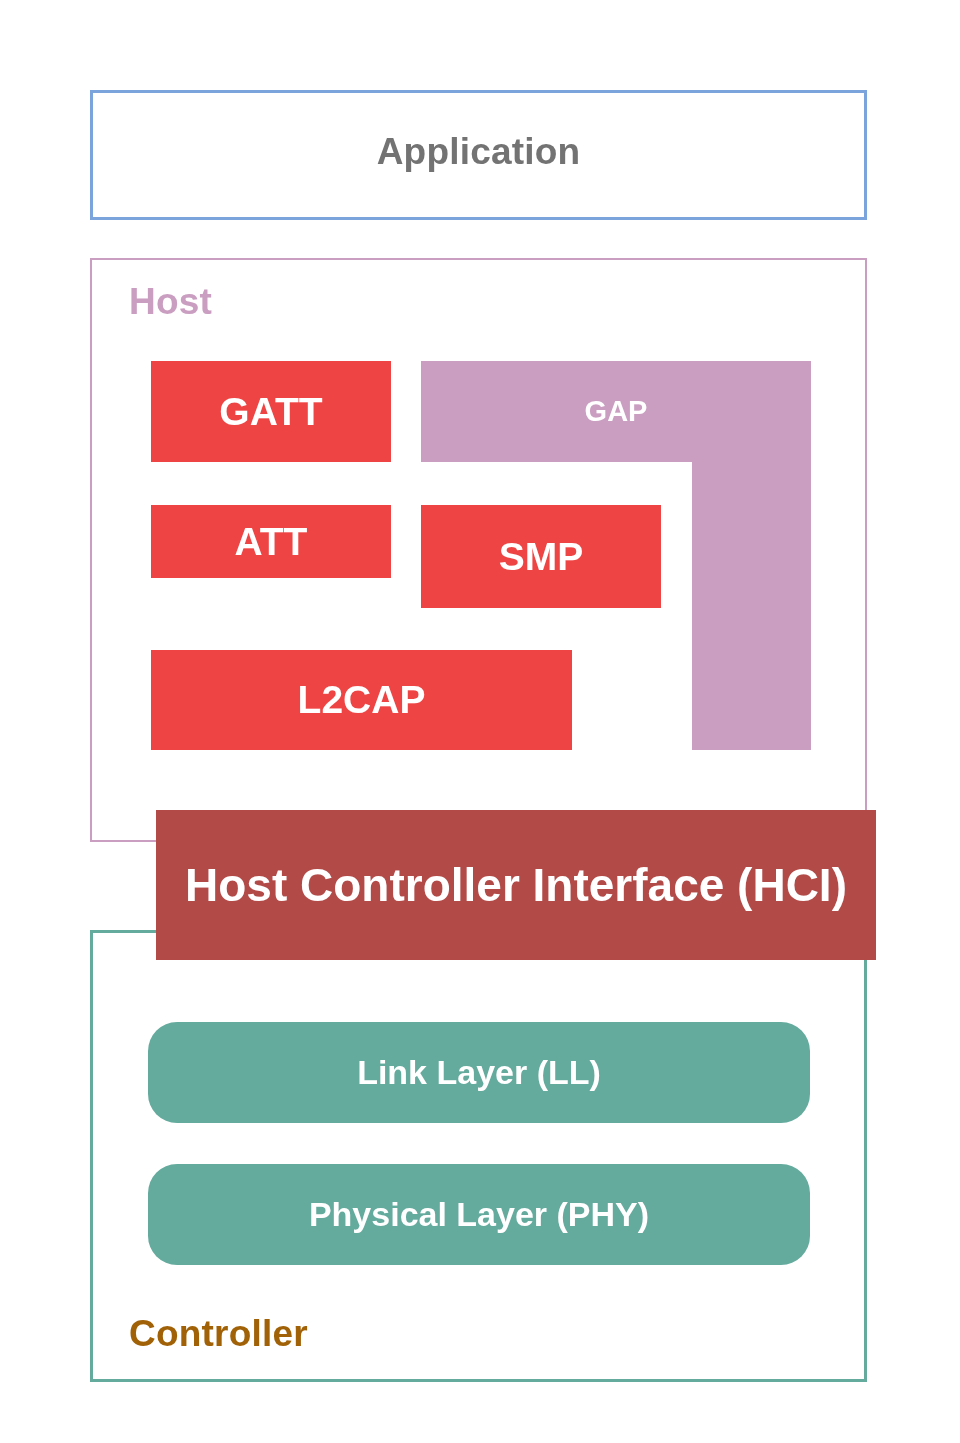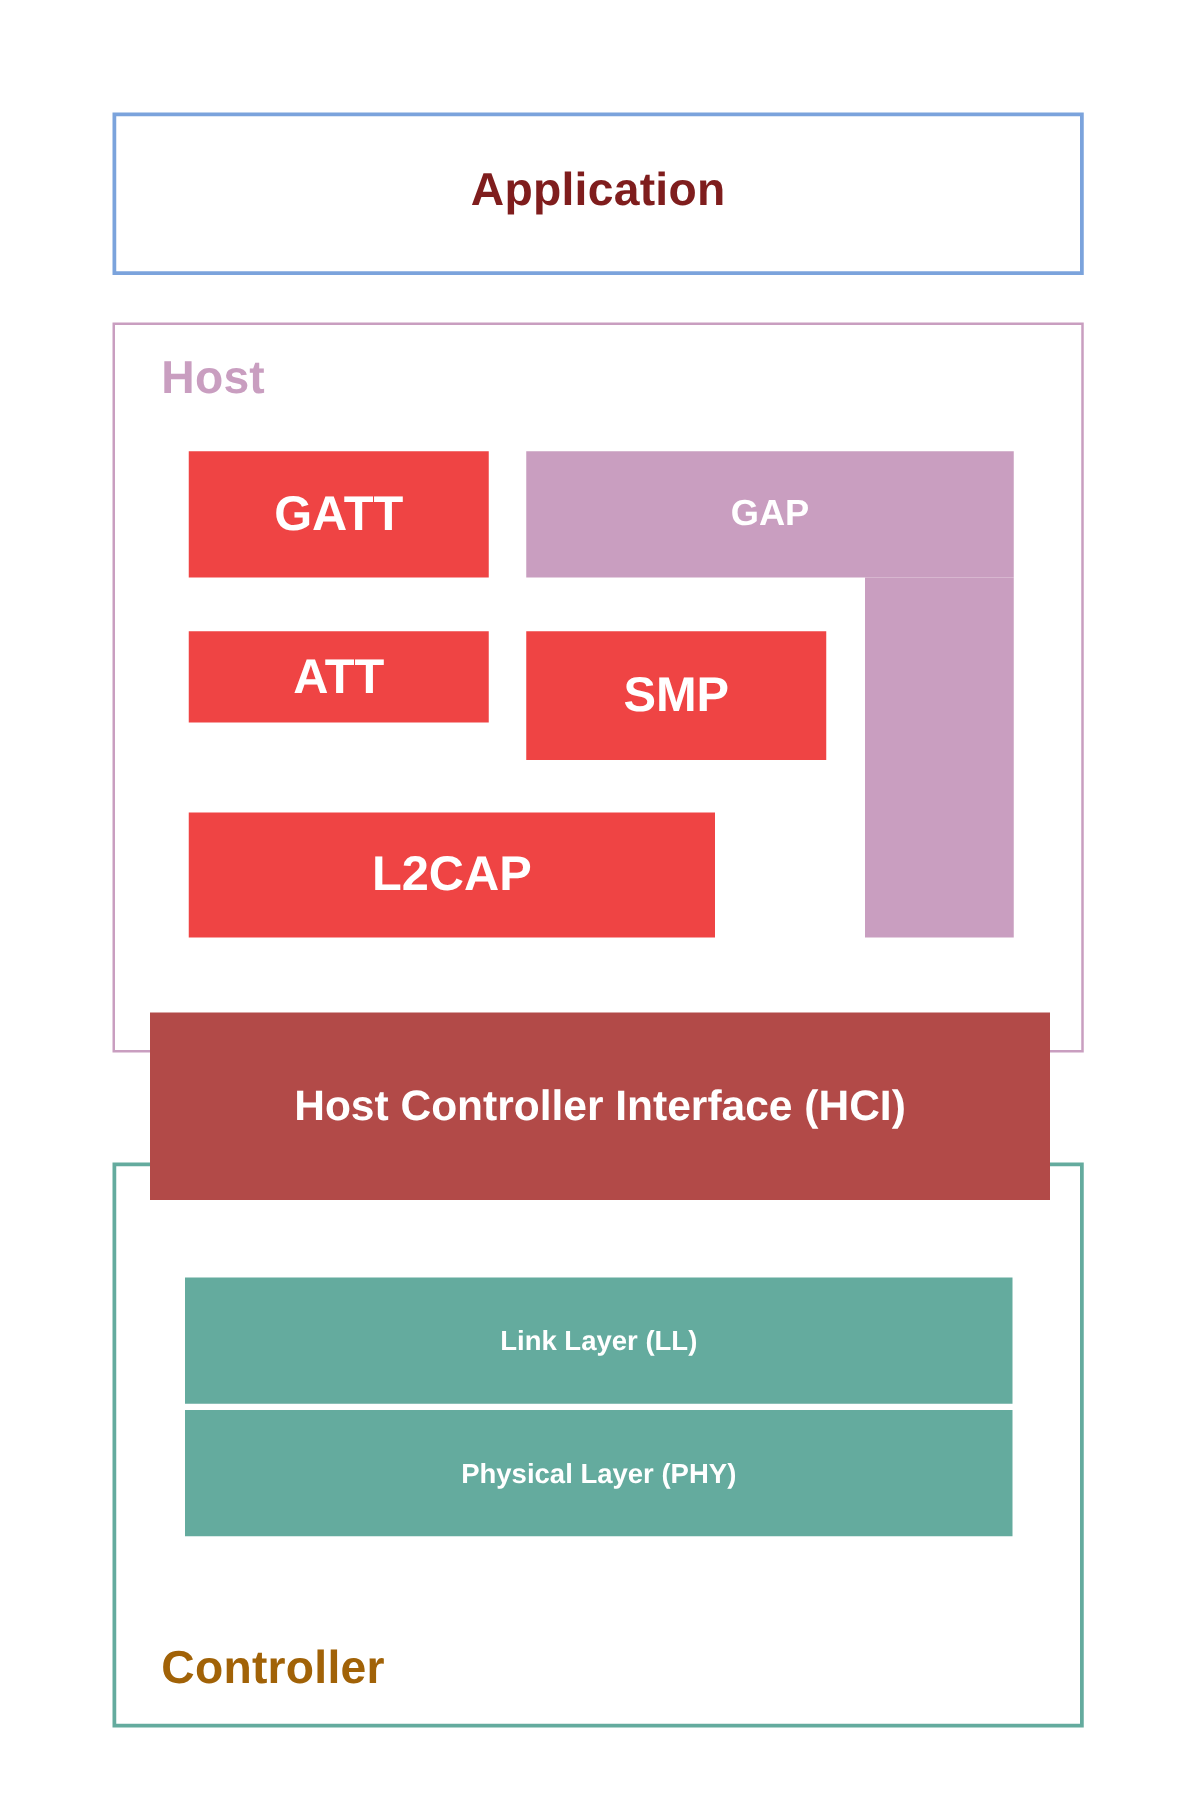--- a/index.html
+++ b/index.html
@@ -55,21 +55,21 @@
     font-size: 37px;
     letter-spacing: 0.2px;
     white-space: nowrap;
     text-align: center;
   }
   .group-title.application-title {
     left: 90px;
     top: 131px;
     width: 777px;
     text-align: center;
-    color: #7f1d1d;
+    color: #737373;
   }
   .group-title.host-title {
     left: 129px;
     top: 281px;
     color: #c99ec0;
   }
   .group-title.controller-title {
     left: 129px;
     top: 1313px;
     color: #a16207;
@@ -85,25 +85,27 @@
     color: #ffffff;
     font-weight: bold;
     white-space: nowrap;
   }
   .block.host-block {
     background: #ef4444;
     font-size: 39px;
   }
   .block.hci-block {
     background: #b24a48;
-    font-size: 34px;
+    font-size: 46px;
+    margin-left: 36px;
   }
   .block.ctrl-block {
     background: #64ab9e;
-    font-size: 22px;
+    font-size: 34px;
+    border-radius: 29px;
   }
 
   
   .block.gatt   { left: 151px; top: 361px;  width: 240px; height: 101px; }
   .block.att    { left: 151px; top: 505px;  width: 240px; height: 73px; }
   .block.smp    { left: 421px; top: 505px;  width: 240px; height: 103px; }
   .block.l2cap  { left: 151px; top: 650px;  width: 421px; height: 100px; }
 
   
   .gap-shape {
@@ -147,21 +149,21 @@
   
   .block.hci {
     left: 120px;
     top: 810px;
     width: 720px;
     height: 150px;
     z-index: 5;
   }
 
   .block.link-layer { left: 148px; top: 1022px; width: 662px; height: 101px; }
-  .block.phy-layer  { left: 148px; top: 1128px; width: 662px; height: 101px; }
+  .block.phy-layer  { left: 148px; top: 1164px; width: 662px; height: 101px; }
 </style>
 </head>
 <body>
 
 <div id="diagram">
 
   <div class="group-box application"></div>
   <div class="group-title application-title">Application</div>
 
   <div class="group-box host"></div>

